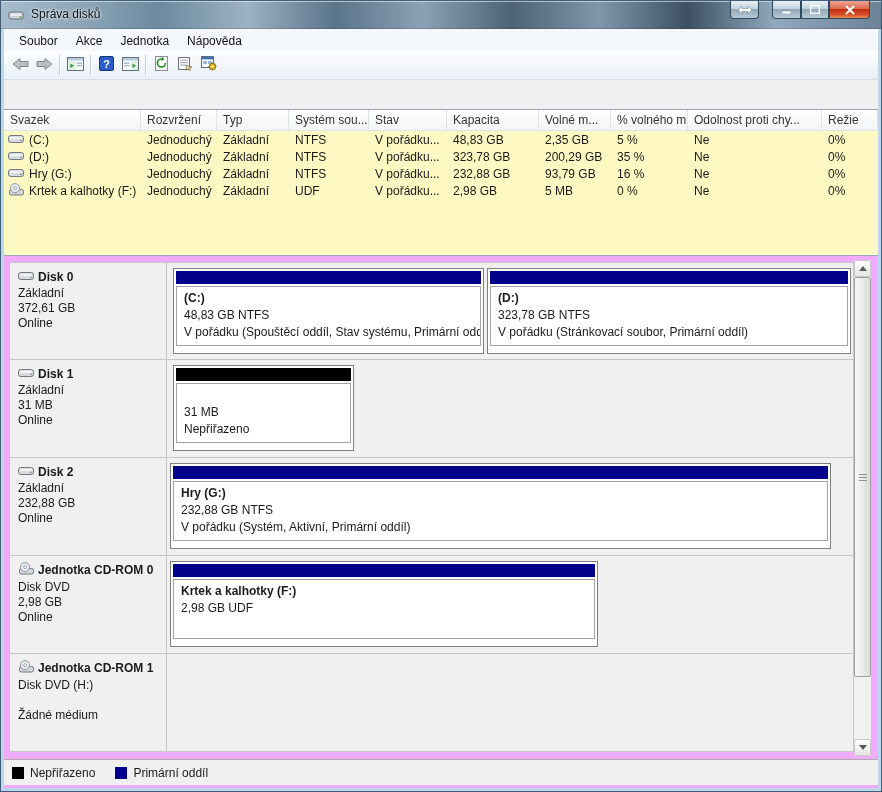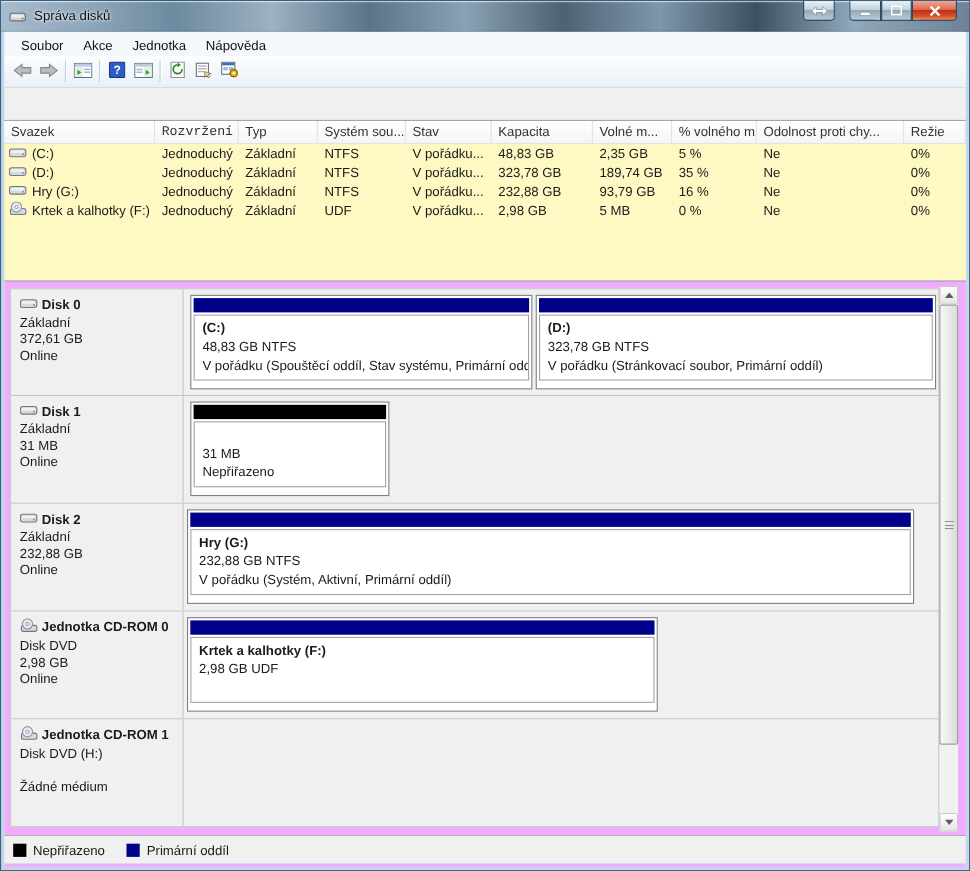--- a/index.html
+++ b/index.html
@@ -177,21 +177,21 @@
               <circle cx="11.5" cy="10.5" r="3.2" fill="#e3b718" stroke="#8a6d00"></circle>
               <circle cx="11.5" cy="10.5" r="1.1" fill="#fff"></circle>
               <path d="M11.5 6.6 V7.6 M11.5 13.4 V14.4 M7.6 10.5 H8.6 M14.4 10.5 H15.4 M8.8 7.8 L9.5 8.5 M13.5 12.5 L14.2 13.2 M14.2 7.8 L13.5 8.5 M9.5 12.5 L8.8 13.2" stroke="#8a6d00" stroke-width="1"></path>
             </svg></span>
         </div>
       </div>
 
     <div class="toppane">
       <div class="vheader" id="vheader">
           <div class="hcell" style="width: 137px;">Svazek</div>
-          <div class="hcell" style="width: 76px; font-family: Liberation Mono, monospace;">Rozvržení</div>
+          <div class="hcell" style="width: 76px;">Rozvržení</div>
           <div class="hcell" style="width: 72px;">Typ</div>
           <div class="hcell" style="width: 80px;">Systém sou...</div>
           <div class="hcell" style="width: 78px;">Stav</div>
           <div class="hcell" style="width: 92px;">Kapacita</div>
           <div class="hcell" style="width: 72px;">Volné m...</div>
           <div class="hcell" style="width: 77px;">% volného m...</div>
           <div class="hcell" style="width: 134px;">Odolnost proti chy...</div>
           <div class="hcell" style="width: 56px;">Režie</div>
         </div>
       <div id="vrows">
@@ -221,21 +221,21 @@
                   <rect x="2" y="4.8" width="12" height="2.4" rx="1.2" fill="#f0f2f4"></rect>
                   <circle cx="13" cy="8.3" r="0.9" fill="#8a9097"></circle>
                 </svg></span>
               <span>(D:)</span>
             </div>
             <div class="vcell" style="width: 76px;">Jednoduchý</div>
             <div class="vcell" style="width: 72px;">Základní</div>
             <div class="vcell" style="width: 80px;">NTFS</div>
             <div class="vcell" style="width: 78px;">V pořádku...</div>
             <div class="vcell" style="width: 92px;">323,78 GB</div>
-            <div class="vcell" style="width: 72px;">189,74 GB</div>
+            <div class="vcell" style="width: 72px;">200,29 GB</div>
             <div class="vcell" style="width: 77px;">35 %</div>
             <div class="vcell" style="width: 134px;">Ne</div>
             <div class="vcell" style="width: 56px;">0%</div>
           </div>
           <div class="vrow">
             <div class="vcell first" style="width: 137px;">
               <span><svg width="17" height="12" viewBox="0 0 17 12">
                   <rect x="0.5" y="3.5" width="15" height="7" rx="2.2" fill="#d6d9dd" stroke="#74797f"></rect>
                   <rect x="2" y="4.8" width="12" height="2.4" rx="1.2" fill="#f0f2f4"></rect>
                   <circle cx="13" cy="8.3" r="0.9" fill="#8a9097"></circle>

